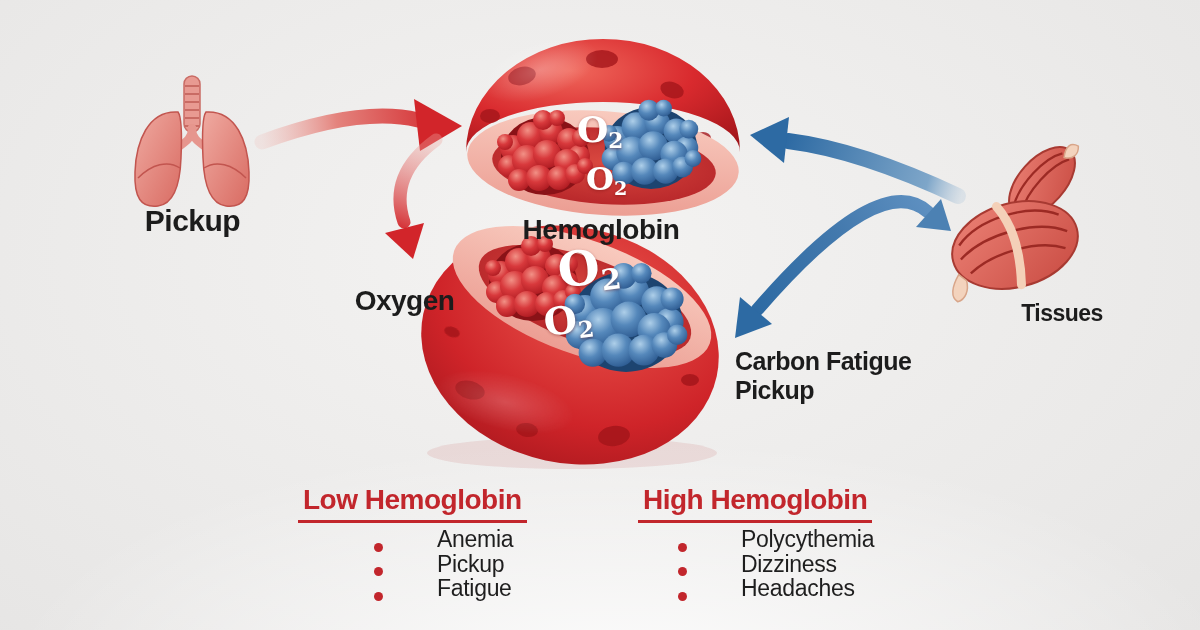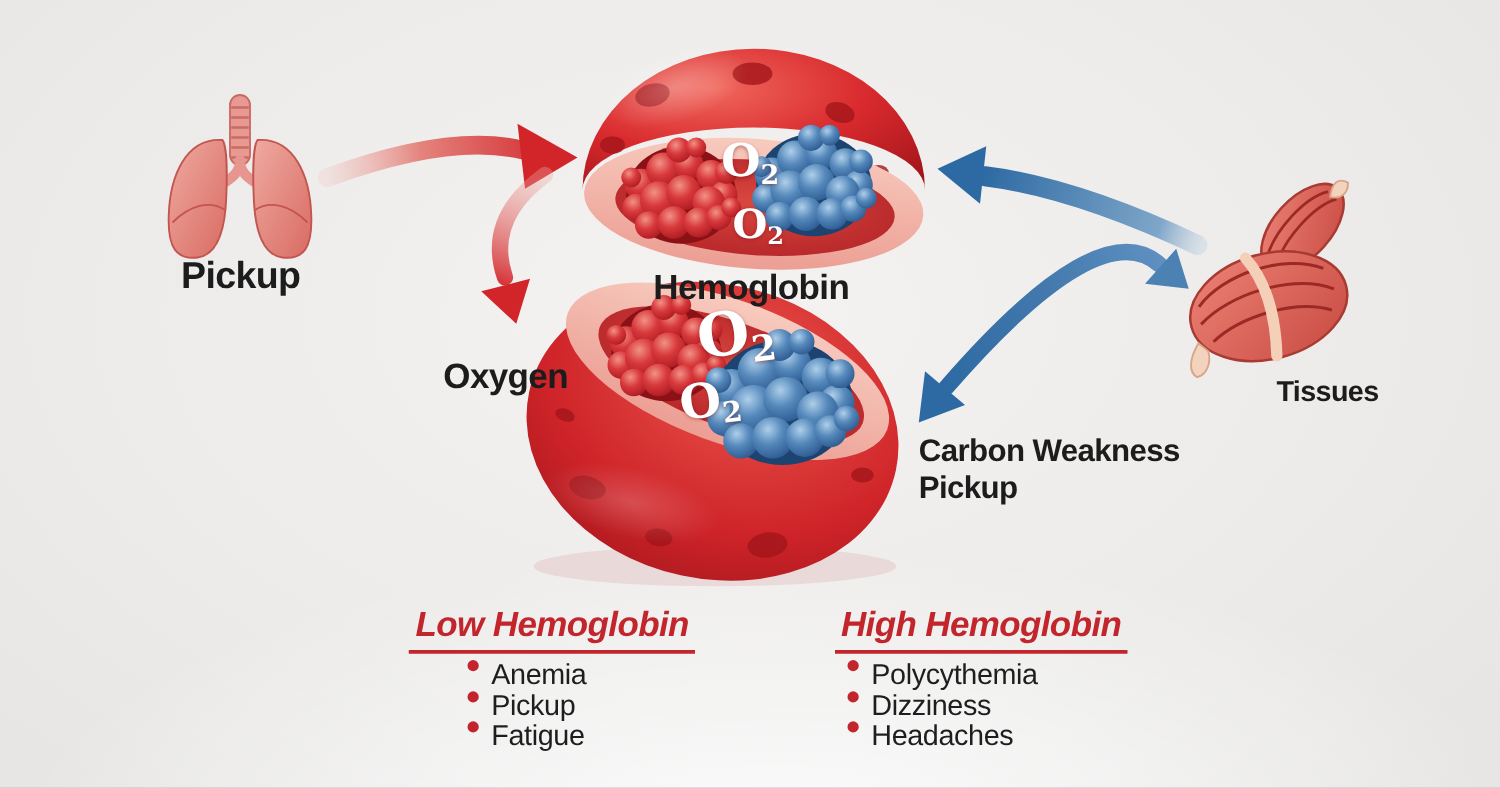--- a/index.html
+++ b/index.html
@@ -23,31 +23,31 @@
     text-shadow:0 1px 3px rgba(110,15,15,.45);line-height:1;
   }
   .o2 sub{font-size:.6em;vertical-align:-.28em;}
   .o2-a{left:577px;top:111px;font-size:36px;}
   .o2-b{left:586px;top:163px;font-size:32px;}
   .o2-c{left:558px;top:243px;font-size:48px;transform:rotate(-7deg);}
   .o2-d{left:544px;top:301px;font-size:38px;transform:rotate(-7deg);}
   .hb-list{position:absolute;top:484px;}
   .hb-list-low{left:298px;width:258px;}
   .hb-list-high{left:638px;width:264px;}
-  .hb-title-wrap{text-align:right;font-style:italic;}
+  .hb-title-wrap{text-align:left;}
   .hb-title{
     display:inline-block;font-size:28px;font-weight:bold;color:#c2262c;letter-spacing:-.5px;
     border-bottom:3px solid #c2262c;padding:0 5px 4px;margin:0 0 5px;
   }
   .hb-items{list-style:none;margin:0;padding:0;}
   .hb-list-low .hb-items{margin-left:76px;}
   .hb-list-high .hb-items{margin-left:40px;}
   .hb-items li{
     font-size:23px;font-weight:500;color:#1e1e1e;line-height:23.5px;margin:0 0 1px;
-    display:flex;align-items:flex-start;letter-spacing:-.3px;
+    display:flex;align-items:flex-end;letter-spacing:-.3px;gap:44px;
   }
   .hb-items li .dot{
     width:9px;height:9px;border-radius:50%;background:#c2262c;margin-right:10px;flex:0 0 9px;
   }
 </style>
 </head>
 <body>
 
 <div class="stage">
 
@@ -292,21 +292,21 @@
   <div class="o2 o2-a"><span>O</span><sub>2</sub></div>
   <div class="o2 o2-b"><span>O</span><sub>2</sub></div>
   <div class="o2 o2-c"><span>O</span><sub>2</sub></div>
   <div class="o2 o2-d"><span>O</span><sub>2</sub></div>
 
   <div class="lbl lbl-lungs">Pickup</div>
   <div class="lbl lbl-hemoglobin">Hemoglobin</div>
   <div class="lbl lbl-oxygen">Oxygen</div>
   <div class="lbl lbl-tissues">Tissues</div>
   <div class="lbl lbl-co2">
-    <div>Carbon Weakness</div>
+    <div>Carbon Fatigue</div>
     <div>Pickup</div>
   </div>
 
   <div class="hb-list hb-list-low">
     <div class="hb-title-wrap">
       <h3 class="hb-title">Low Hemoglobin</h3>
     </div>
     <ul class="hb-items">
       <li>
           <span class="dot"></span>

